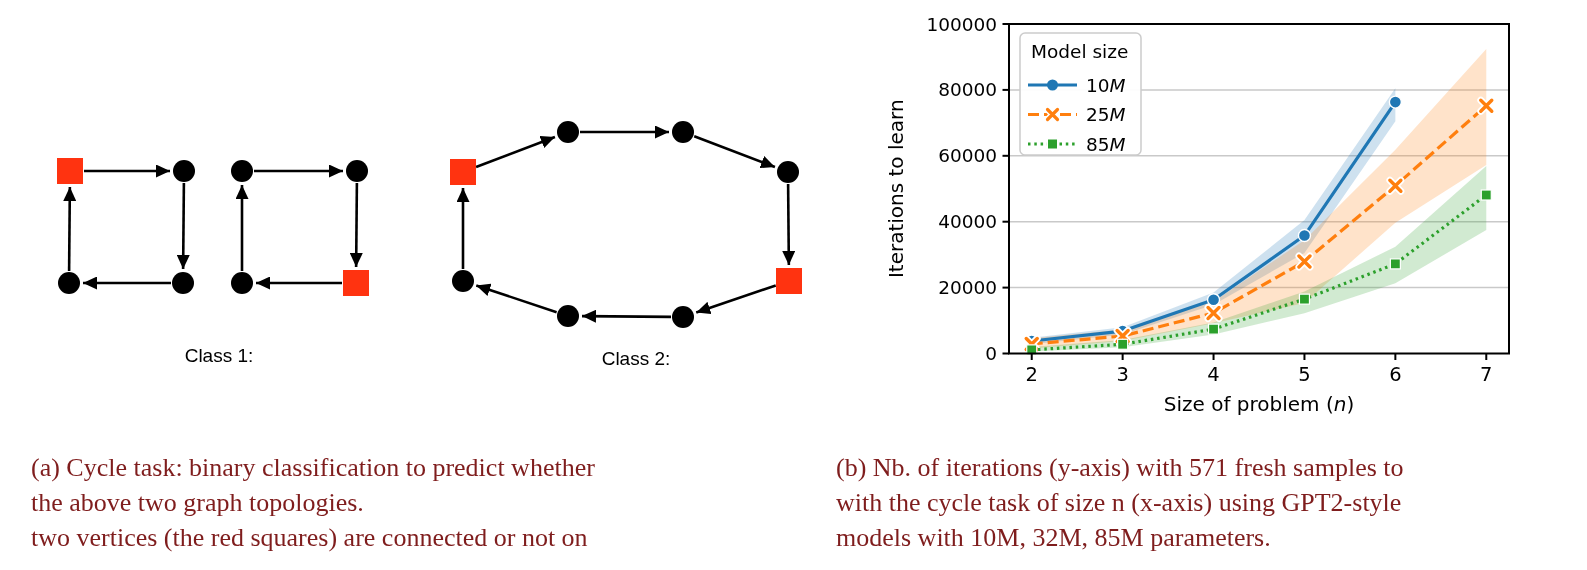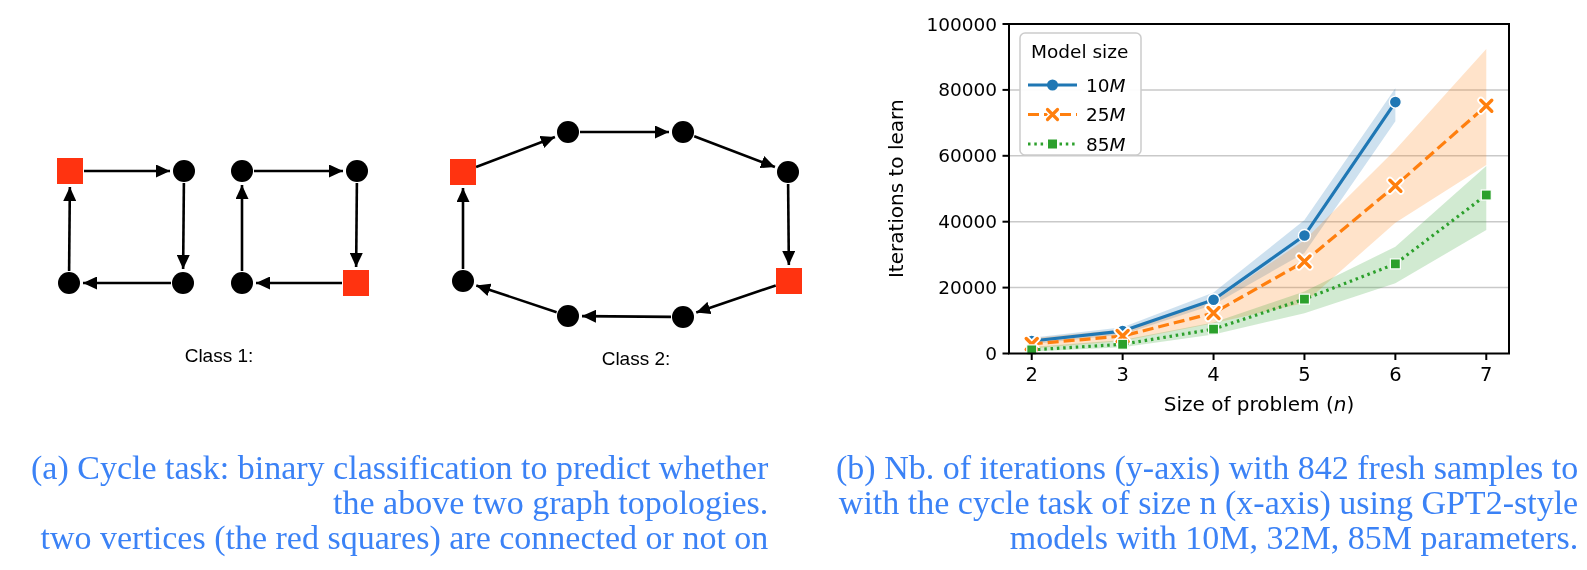--- a/index.html
+++ b/index.html
@@ -21,25 +21,24 @@
     width: 400px;
     text-align: center;
     font-family: "Liberation Sans", sans-serif;
     font-size: 19px;
     line-height: 24px;
     color: #000000;
   }
   .caption {
     position: absolute;
     font-family: "Liberation Serif", serif;
-    font-size: 34px;
+    font-size: 26px;
     line-height: 35px;
-    color: #3b82f6;
+    color: #7f1d1d;
     white-space: nowrap;
-    text-align: right;
   }
 </style>
 </head>
 <body>
 
 <div id="page">
 
   <svg id="fig-svg" viewBox="0 0 1587 570" xmlns="http://www.w3.org/2000/svg">
     <defs>
       <marker id="arrowhead" markerUnits="userSpaceOnUse" markerWidth="15" markerHeight="13" refX="14" refY="6.5" orient="auto">
@@ -196,18 +195,18 @@
     <div>Class 2:</div>
   </div>
 
   <div class="caption" style="left:31px; top:450px;">
     <div>(a) Cycle task: binary classification to predict whether</div>
     <div>the above two graph topologies.</div>
     <div>two vertices (the red squares) are connected or not on</div>
   </div>
 
   <div class="caption" style="left:836px; top:450px;">
-    <div>(b) Nb. of iterations (y-axis) with 842 fresh samples to</div>
+    <div>(b) Nb. of iterations (y-axis) with 571 fresh samples to</div>
     <div>with the cycle task of size n (x-axis) using GPT2-style</div>
     <div>models with 10M, 32M, 85M parameters.</div>
   </div>
 
 </div>
 
 </body></html>

